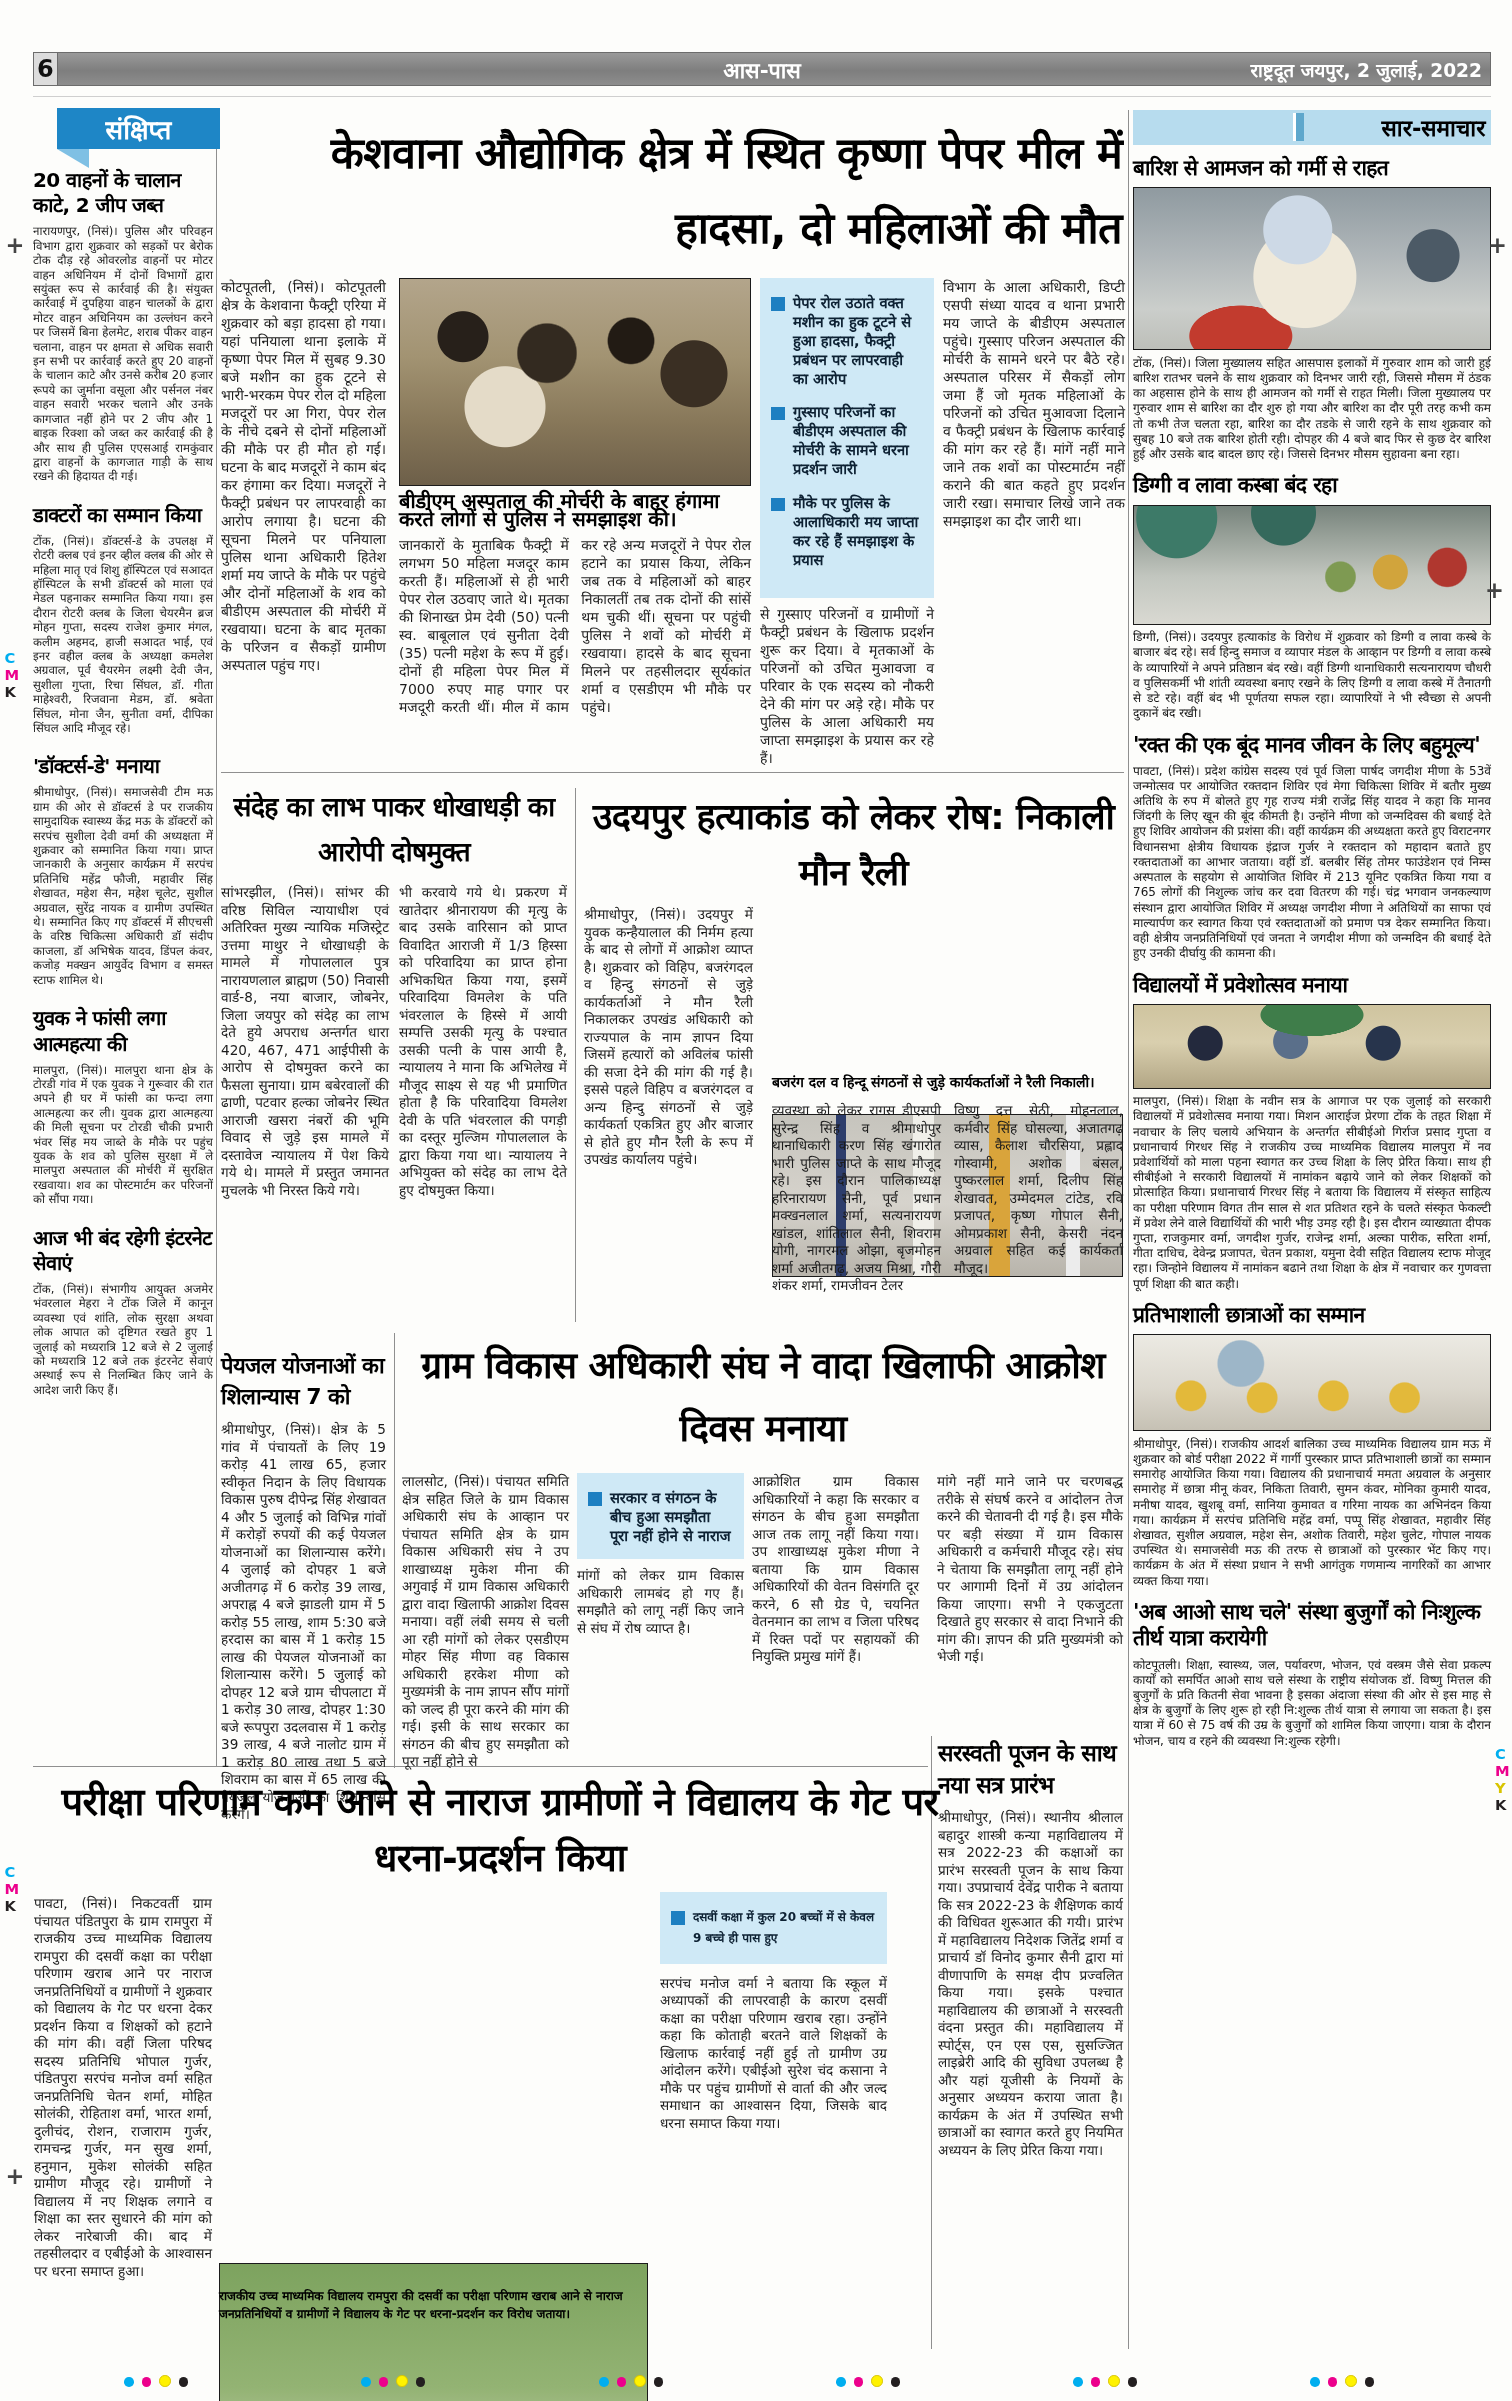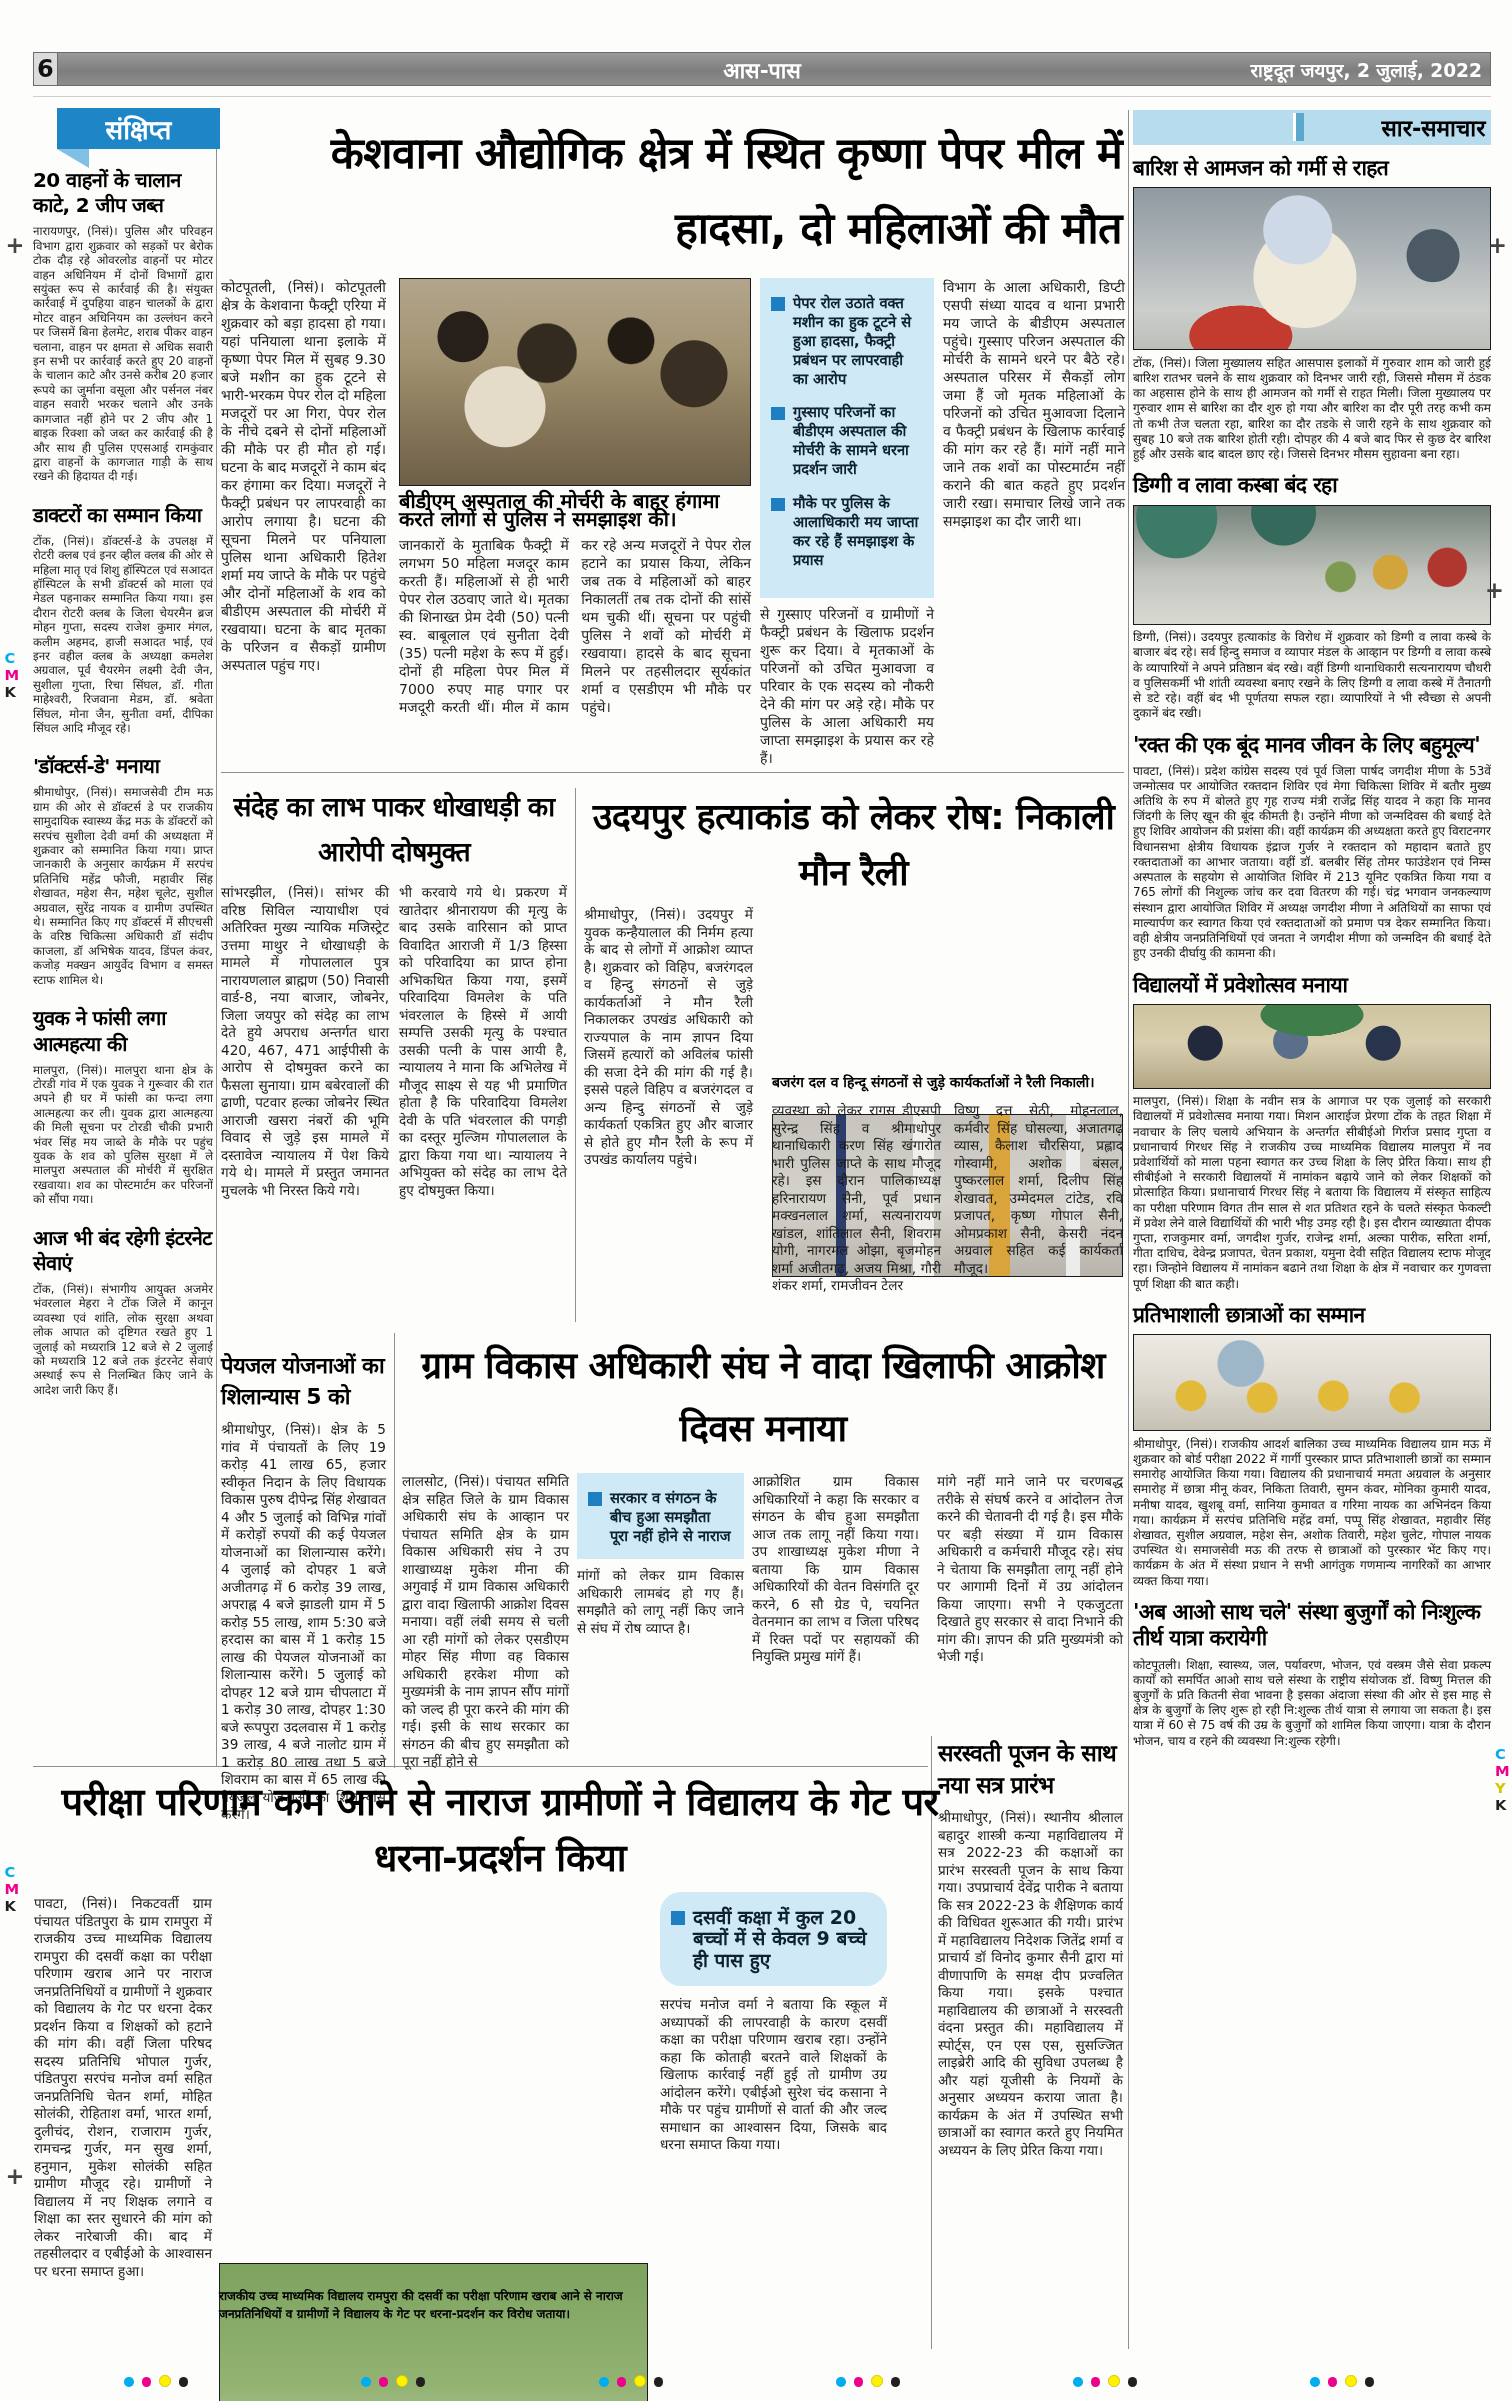--- a/index.html
+++ b/index.html
@@ -162,21 +162,21 @@
   <div class="abs jbody" style="left:221px;top:884px;width:168px;height:440px;font-size:13.6px;line-height:17.5px;">सांभरझील, (निसं)। सांभर की वरिष्ठ सिविल न्यायाधीश एवं अतिरिक्त मुख्य न्यायिक मजिस्ट्रेट उत्तमा माथुर ने धोखाधड़ी के मामले में गोपाललाल पुत्र नारायणलाल ब्राह्मण (50) निवासी वार्ड-8, नया बाजार, जोबनेर, जिला जयपुर को संदेह का लाभ देते हुये अपराध अन्तर्गत धारा 420, 467, 471 आईपीसी के आरोप से दोषमुक्त करने का फैसला सुनाया। ग्राम बबेरवालों की ढाणी, पटवार हल्का जोबनेर स्थित आराजी खसरा नंबरों की भूमि विवाद से जुड़े इस मामले में दस्तावेज न्यायालय में पेश किये गये थे। मामले में प्रस्तुत जमानत मुचलके भी निरस्त किये गये।</div>
   <div class="abs jbody" style="left:399px;top:884px;width:168px;height:440px;font-size:13.6px;line-height:17.5px;">भी करवाये गये थे। प्रकरण में खातेदार श्रीनारायण की मृत्यु के बाद उसके वारिसान को प्राप्त विवादित आराजी में 1/3 हिस्सा को परिवादिया का प्राप्त होना अभिकथित किया गया, इसमें परिवादिया विमलेश के पति भंवरलाल के हिस्से में आयी सम्पत्ति उसकी मृत्यु के पश्चात उसकी पत्नी के पास आयी है, न्यायालय ने माना कि अभिलेख में मौजूद साक्ष्य से यह भी प्रमाणित होता है कि परिवादिया विमलेश देवी के पति भंवरलाल की पगड़ी का दस्तूर मुल्जिम गोपाललाल के द्वारा किया गया था। न्यायालय ने अभियुक्त को संदेह का लाभ देते हुए दोषमुक्त किया।</div>
 
   <div class="abs hl center" style="left:584px;top:789px;width:539px;font-size:36px;line-height:56px;">उदयपुर हत्याकांड को लेकर रोष: निकाली मौन रैली</div>
   <div class="abs jbody" style="left:584px;top:906px;width:169px;height:418px;font-size:13.6px;line-height:17.5px;">श्रीमाधोपुर, (निसं)। उदयपुर में युवक कन्हैयालाल की निर्मम हत्या के बाद से लोगों में आक्रोश व्याप्त है। शुक्रवार को विहिप, बजरंगदल व हिन्दु संगठनों से जुड़े कार्यकर्ताओं ने मौन रैली निकालकर उपखंड अधिकारी को राज्यपाल के नाम ज्ञापन दिया जिसमें हत्यारों को अविलंब फांसी की सजा देने की मांग की गई है। इससे पहले विहिप व बजरंगदल व अन्य हिन्दु संगठनों से जुड़े कार्यकर्ता एकत्रित हुए और बाजार से होते हुए मौन रैली के रूप में उपखंड कार्यालय पहुंचे।</div>
   <div class="abs photo ph-rally" style="left:772px;top:906px;width:351px;height:163px;"></div>
   <div class="abs caption" style="left:772px;top:1073px;width:351px;font-size:14px;line-height:18px;">बजरंग दल व हिन्दू संगठनों से जुड़े कार्यकर्ताओं ने रैली निकाली।</div>
   <div class="abs jbody" style="left:772px;top:1102px;width:169px;height:221px;font-size:13.6px;line-height:17.5px;">व्यवस्था को लेकर रागस डीएसपी सुरेन्द्र सिंह व श्रीमाधोपुर थानाधिकारी करण सिंह खंगारोत भारी पुलिस जाप्ते के साथ मौजूद रहे। इस दौरान पालिकाध्यक्ष हरिनारायण सैनी, पूर्व प्रधान मक्खनलाल शर्मा, सत्यनारायण खांडल, शांतिलाल सैनी, शिवराम योगी, नागरमल ओझा, बृजमोहन शर्मा अजीतगढ़, अजय मिश्रा, गौरी शंकर शर्मा, रामजीवन टेलर</div>
   <div class="abs jbody" style="left:954px;top:1102px;width:169px;height:221px;font-size:13.6px;line-height:17.5px;">विष्णु दत्त सेठी, मोहनलाल, कर्मवीर सिंह घोसल्या, अजातगढ़ व्यास, कैलाश चौरसिया, प्रह्लाद गोस्वामी, अशोक बंसल, पुष्करलाल शर्मा, दिलीप सिंह शेखावत, उम्मेदमल टांटेड, रवि प्रजापत, कृष्ण गोपाल सैनी, ओमप्रकाश सैनी, केसरी नंदन अग्रवाल सहित कई कार्यकर्ता मौजूद।</div>
 
-  <div class="abs hl" style="left:221px;top:1351px;width:165px;font-size:22px;line-height:30.5px;">पेयजल योजनाओं का शिलान्यास 5 को</div>
+  <div class="abs hl" style="left:221px;top:1351px;width:165px;font-size:22px;line-height:30.5px;">पेयजल योजनाओं का शिलान्यास 7 को</div>
   <div class="abs jbody" style="left:221px;top:1421px;width:165px;height:344px;font-size:13.6px;line-height:17.5px;">श्रीमाधोपुर, (निसं)। क्षेत्र के 5 गांव में पंचायतों के लिए 19 करोड़ 41 लाख 65, हजार स्वीकृत निदान के लिए विधायक विकास पुरुष दीपेन्द्र सिंह शेखावत 4 और 5 जुलाई को विभिन्न गांवों में करोड़ों रुपयों की कई पेयजल योजनाओं का शिलान्यास करेंगे। 4 जुलाई को दोपहर 1 बजे अजीतगढ़ में 6 करोड़ 39 लाख, अपराह्न 4 बजे झाडली ग्राम में 5 करोड़ 55 लाख, शाम 5:30 बजे हरदास का बास में 1 करोड़ 15 लाख की पेयजल योजनाओं का शिलान्यास करेंगे। 5 जुलाई को दोपहर 12 बजे ग्राम चीपलाटा में 1 करोड़ 30 लाख, दोपहर 1:30 बजे रूपपुरा उदलवास में 1 करोड़ 39 लाख, 4 बजे नालोट ग्राम में 1 करोड़ 80 लाख तथा 5 बजे शिवराम का बास में 65 लाख की पेयजल योजनाओं का शिलान्यास करेंगे।</div>
 
   <div class="abs hl center" style="left:402px;top:1334px;width:722px;font-size:37px;line-height:63px;">ग्राम विकास अधिकारी संघ ने वादा खिलाफी आक्रोश दिवस मनाया</div>
   <div class="abs jbody" style="left:402px;top:1473px;width:167px;height:257px;font-size:13.6px;line-height:17.5px;">लालसोट, (निसं)। पंचायत समिति क्षेत्र सहित जिले के ग्राम विकास अधिकारी संघ के आव्हान पर पंचायत समिति क्षेत्र के ग्राम विकास अधिकारी संघ ने उप शाखाध्यक्ष मुकेश मीना की अगुवाई में ग्राम विकास अधिकारी द्वारा वादा खिलाफी आक्रोश दिवस मनाया। वहीं लंबी समय से चली आ रही मांगों को लेकर एसडीएम मोहर सिंह मीणा वह विकास अधिकारी हरकेश मीणा को मुख्यमंत्री के नाम ज्ञापन सौंप मांगों को जल्द ही पूरा करने की मांग की गई। इसी के साथ सरकार का संगठन की बीच हुए समझौता को पूरा नहीं होने से</div>
   <div class="abs" style="left:577px;top:1473px;width:167px;height:257px;">
     <div class="callout" style="width:100%;font-size:14.7px;line-height:19px;">
       <div class="co-item" style="margin-bottom:0;">
         <span class="co-sq"></span>
         <span>सरकार व संगठन के बीच हुआ समझौता पूरा नहीं होने से नाराज</span>
       </div>
@@ -187,21 +187,21 @@
   <div class="abs jbody" style="left:937px;top:1473px;width:186px;height:257px;font-size:13.6px;line-height:17.5px;">मांगे नहीं माने जाने पर चरणबद्ध तरीके से संघर्ष करने व आंदोलन तेज करने की चेतावनी दी गई है। इस मौके पर बड़ी संख्या में ग्राम विकास अधिकारी व कर्मचारी मौजूद रहे। संघ ने चेताया कि समझौता लागू नहीं होने पर आगामी दिनों में उग्र आंदोलन किया जाएगा। सभी ने एकजुटता दिखाते हुए सरकार से वादा निभाने की मांग की। ज्ञापन की प्रति मुख्यमंत्री को भेजी गई।</div>
 
   <div class="abs hl" style="left:938px;top:1737px;width:185px;font-size:23px;line-height:32px;">सरस्वती पूजन के साथ नया सत्र प्रारंभ</div>
   <div class="abs jbody" style="left:938px;top:1809px;width:185px;height:536px;font-size:13.6px;line-height:17.5px;">श्रीमाधोपुर, (निसं)। स्थानीय श्रीलाल बहादुर शास्त्री कन्या महाविद्यालय में सत्र 2022-23 की कक्षाओं का प्रारंभ सरस्वती पूजन के साथ किया गया। उपप्राचार्य देवेंद्र पारीक ने बताया कि सत्र 2022-23 के शैक्षिणक कार्य की विधिवत शुरूआत की गयी। प्रारंभ में महाविद्यालय निदेशक जितेंद्र शर्मा व प्राचार्य डॉ विनोद कुमार सैनी द्वारा मां वीणापाणि के समक्ष दीप प्रज्वलित किया गया। इसके पश्चात महाविद्यालय की छात्राओं ने सरस्वती वंदना प्रस्तुत की। महाविद्यालय में स्पोर्ट्स, एन एस एस, सुसज्जित लाइब्रेरी आदि की सुविधा उपलब्ध है और यहां यूजीसी के नियमों के अनुसार अध्ययन कराया जाता है। कार्यक्रम के अंत में उपस्थित सभी छात्राओं का स्वागत करते हुए नियमित अध्ययन के लिए प्रेरित किया गया।</div>
 
   <div class="abs hl center" style="left:34px;top:1774px;width:892px;font-size:38px;line-height:56px;margin-left:20px;">परीक्षा परिणाम कम आने से नाराज ग्रामीणों ने विद्यालय के गेट पर धरना-प्रदर्शन किया</div>
   <div class="abs jbody" style="left:34px;top:1895px;width:178px;height:452px;font-size:13.6px;line-height:17.5px;">पावटा, (निसं)। निकटवर्ती ग्राम पंचायत पंडितपुरा के ग्राम रामपुरा में राजकीय उच्च माध्यमिक विद्यालय रामपुरा की दसवीं कक्षा का परीक्षा परिणाम खराब आने पर नाराज जनप्रतिनिधियों व ग्रामीणों ने शुक्रवार को विद्यालय के गेट पर धरना देकर प्रदर्शन किया व शिक्षकों को हटाने की मांग की। वहीं जिला परिषद सदस्य प्रतिनिधि भोपाल गुर्जर, पंडितपुरा सरपंच मनोज वर्मा सहित जनप्रतिनिधि चेतन शर्मा, मोहित सोलंकी, रोहिताश वर्मा, भारत शर्मा, दुलीचंद, रोशन, राजाराम गुर्जर, रामचन्द्र गुर्जर, मन सुख शर्मा, हनुमान, मुकेश सोलंकी सहित ग्रामीण मौजूद रहे। ग्रामीणों ने विद्यालय में नए शिक्षक लगाने व शिक्षा का स्तर सुधारने की मांग को लेकर नारेबाजी की। बाद में तहसीलदार व एबीईओ के आश्वासन पर धरना समाप्त हुआ।</div>
   <div class="abs photo ph-dharna" style="left:219px;top:1892px;width:429px;height:388px;"></div>
   <div class="abs caption" style="left:219px;top:2287px;width:429px;font-size:12px;line-height:18px;">राजकीय उच्च माध्यमिक विद्यालय रामपुरा की दसवीं का परीक्षा परिणाम खराब आने से नाराज जनप्रतिनिधियों व ग्रामीणों ने विद्यालय के गेट पर धरना-प्रदर्शन कर विरोध जताया।</div>
   <div class="abs" style="left:660px;top:1892px;width:227px;">
-    <div class="callout" style="width:100%;font-size:19px;line-height:21.5px;border-radius:21px;">
+    <div class="callout" style="width:100%;font-size:12px;line-height:21.5px;">
       <div class="co-item" style="margin-bottom:0;">
         <span class="co-sq"></span>
         <span>दसवीं कक्षा में कुल 20 बच्चों में से केवल 9 बच्चे ही पास हुए</span>
       </div>
     </div>
     <div class="jbody" style="margin-top:10.2px;font-size:13.6px;line-height:17.5px;">सरपंच मनोज वर्मा ने बताया कि स्कूल में अध्यापकों की लापरवाही के कारण दसवीं कक्षा का परीक्षा परिणाम खराब रहा। उन्होंने कहा कि कोताही बरतने वाले शिक्षकों के खिलाफ कार्रवाई नहीं हुई तो ग्रामीण उग्र आंदोलन करेंगे। एबीईओ सुरेश चंद कसाना ने मौके पर पहुंच ग्रामीणों से वार्ता की और जल्द समाधान का आश्वासन दिया, जिसके बाद धरना समाप्त किया गया।</div>
   </div>
 
   <div class="abs" style="left:1133px;top:110px;width:358px;">
     <div class="saarband">सार-समाचार</div>

